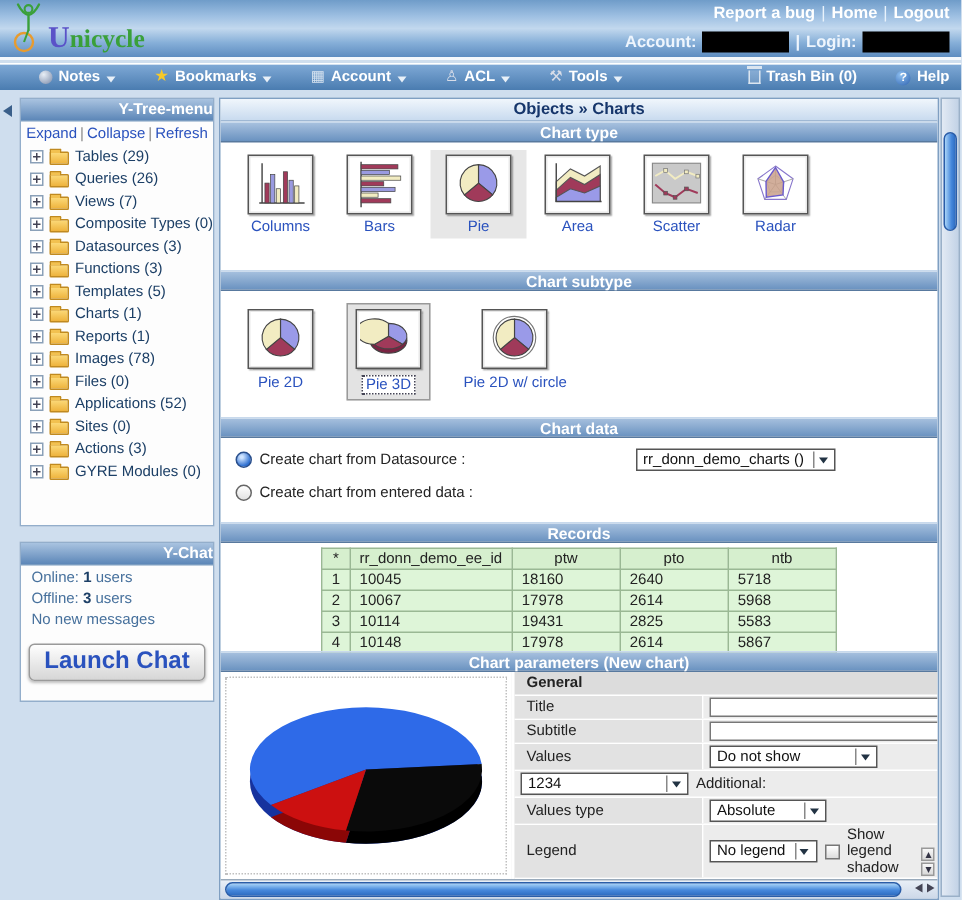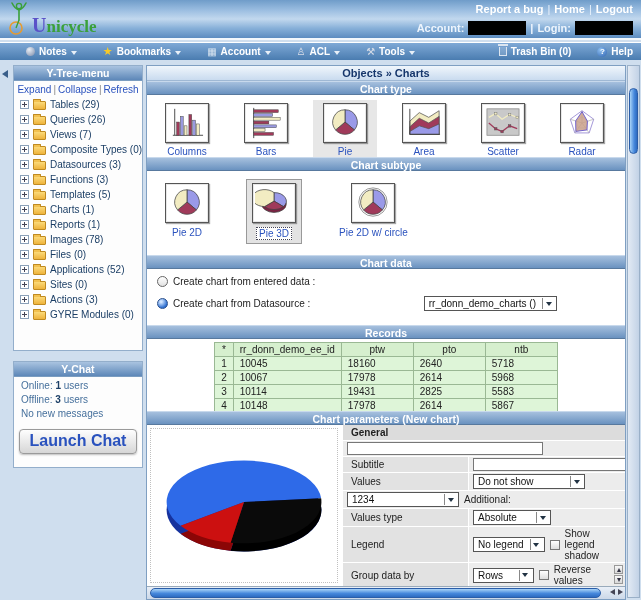--- a/index.html
+++ b/index.html
@@ -43,21 +43,21 @@
   .mitem.last { margin-right:8px; }
 
   
   .page-body { position:absolute; top:60px; left:0; right:0; bottom:0; display:flex; }
   .sidebar { width:146px; position:relative; padding:5px 3px 0 13px; flex:none; }
   .collapse-arrow { position:absolute; left:2px; top:10px; width:0; height:0;
     border-top:4px solid transparent; border-bottom:4px solid transparent; border-right:6px solid #3a5f8a; cursor:pointer; }
 
   .panel { background:#fdfdfd; border:1px solid #93aecb; width:130px; }
   .panel-hdr { height:15px; background:linear-gradient(180deg,#a9c3e0 0%,#5d87b8 100%);
-    color:#fff; font-weight:bold; font-size:10.5px; text-align:center; line-height:15px; border-bottom:1px solid #7a9cc0; }
+    color:#fff; font-weight:bold; font-size:10.5px; text-align:right; line-height:15px; border-bottom:1px solid #7a9cc0; }
   .tree-panel { height:286px; overflow:hidden; }
   .tree-actions { font-size:10px; color:#2a52be; text-align:center; padding:3px 0 2px 0; white-space:nowrap; }
   .tree-actions a { color:#2a52be; text-decoration:none; cursor:pointer; }
   .ta-sep { color:#888; margin:0 2px; }
   .titem { display:flex; align-items:center; gap:4px; padding:2px 4px 2px 6px; font-size:10px; color:#1c3f66; cursor:pointer; white-space:nowrap; }
   .plusbox { position:relative; width:9px; height:9px; border:1px solid #8aa0b8; background:#fff; flex:none; }
   .plusbox::before { content:""; position:absolute; left:1px; right:1px; top:3px; height:1px; background:#445; }
   .plusbox::after { content:""; position:absolute; top:1px; bottom:1px; left:3px; width:1px; background:#445; }
   .folder { position:relative; width:13px; height:9px; background:linear-gradient(180deg,#fbd978,#eeb33c); border:1px solid #c08a20; border-radius:1px; flex:none; margin-top:2px; }
   .folder::before { content:""; position:absolute; top:-3px; left:-1px; width:6px; height:2px; background:#f2c150; border:1px solid #c08a20; border-bottom:none; border-radius:1px 1px 0 0; }
@@ -70,27 +70,27 @@
     box-shadow:0 1px 2px rgba(0,0,0,.25); font-family:"Liberation Sans", sans-serif; }
 
   
   .main-col { flex:1; display:flex; margin-top:5px; min-width:0;justify-content:space-between; }
   .main { flex:1; background:#fff; border:1px solid #7f9fc2; display:flex; flex-direction:column; min-width:0; overflow:hidden; }
   .breadcrumb-bar { height:15px; background:linear-gradient(180deg,#f0f6fc,#c9dbef); color:#16366b; font-weight:bold; font-size:11px;
     text-align:center; line-height:15px; border-bottom:1px solid #9fb8d4; flex:none; }
   .sec-bar { height:14px; background:linear-gradient(180deg,#a6c0de 0%,#6a92c0 100%); color:#fff; font-weight:bold; font-size:10.5px;
     text-align:center; line-height:14px; border-top:1px solid #c8d9ec; border-bottom:1px solid #58799e; flex:none; }
 
-  .typerow { height:62px; display:flex; align-items:flex-start; padding:5px 6px 0 8px; gap:15px; flex:none; }
+  .typerow { height:85px; display:flex; align-items:flex-start; padding:5px 6px 0 8px; gap:2px; flex:none; }
   .type-item { width:64px; text-align:center; padding:3px 0 2px 0; cursor:pointer; }
   .type-item.selected { background:#e7e7e7; }
   .icbox { width:44px; height:40px; margin:0 auto; background:#fff; border:1px solid #555; box-shadow:inset 0 0 0 1px #e8e8e8, 1px 1px 1px rgba(0,0,0,.35); display:flex; align-items:center; justify-content:center; }
   .type-label { display:block; margin-top:3px; font-size:10px; color:#2a52be; }
 
-  .subtyperow { height:84px; display:flex; align-items:flex-start; padding:8px 0 0 12px; gap:31px; flex:none; }
+  .subtyperow { height:84px; display:flex; align-items:flex-start; padding:8px 0 0 12px; gap:16px; flex:none; }
   .sub-item { text-align:center; padding:4px 6px 3px 6px; cursor:pointer; }
   .sub-item.selected { background:#e3e3e3; border:1px solid #999; padding:3px 5px 2px 5px; }
   .sub-label { display:block; margin-top:4px; font-size:10px; color:#2a52be; }
   .sub-item.selected .sub-label { background:#fff; border:1px dotted #445; padding:0 2px; display:inline-block; margin-top:4px; }
 
   .datarow { height:56px; padding:7px 10px 0 10px; font-size:10px; color:#222; flex:none; }
   .dline { display:flex; align-items:center; gap:5px; margin-bottom:9px; }
   .radio { width:11px; height:11px; border-radius:50%; border:1px solid #666; background:linear-gradient(180deg,#fff,#e2e2e2); flex:none; cursor:pointer; }
   .radio.sel { background:radial-gradient(circle at 35% 30%,#cfe4ff 10%,#2e6fd0 70%); border-color:#2a4f8c; }
   .ds-dd { margin-left:auto; margin-right:58px; }
@@ -417,30 +417,30 @@
                 <circle cx="20" cy="17" r="15" fill="none" stroke="#777" stroke-width="0.8"></circle>
               </svg>
             </span>
             <span class="sub-label">Pie 2D w/ circle</span>
           </div>
         </div>
 
         <div class="sec-bar">Chart data</div>
         <div class="datarow">
           <div class="dline">
-            <span class="radio"></span>
-            <span>Create chart from entered data :</span>
-          </div>
-          <div class="dline">
             <span class="radio sel"></span>
             <span>Create chart from Datasource :</span>
             <span class="dd ds-dd">
               <span>rr_donn_demo_charts ()</span>
               <span class="dd-arr"></span>
             </span>
+          </div>
+          <div class="dline">
+            <span class="radio"></span>
+            <span>Create chart from entered data :</span>
           </div>
         </div>
 
         <div class="sec-bar">Records</div>
         <div class="recordsrow">
           <table class="records">
             <thead>
               <tr>
                 <th class="col-star">*</th>
                 <th class="col-id">rr_donn_demo_ee_id</th>
@@ -492,20 +492,21 @@
               <path d="M100,58 L29.6,84.4 A86,46 0 1 1 185.7,54.0 Z" fill="#2e6ae8"></path>
               <path d="M100,58 L185.7,54.0 A86,46 0 0 1 85.1,103.3 Z" fill="#0a0a0a"></path>
               <path d="M100,58 L85.1,103.3 A86,46 0 0 1 29.6,84.4 Z" fill="#cc1010"></path>
             </svg>
           </div>
           <div class="pform">
             <div class="prow gen">
                 <span>General</span>
               </div>
             <div class="prow">
+              <span class="plabel">Title</span>
               <span class="pctrl">
                   <input class="tin" type="text" style="">
                 </span>
             </div>
             <div class="prow">
               <span class="plabel">Subtitle</span>
               <span class="pctrl">
                   <input class="tin" type="text" style="">
                 </span>
             </div>

